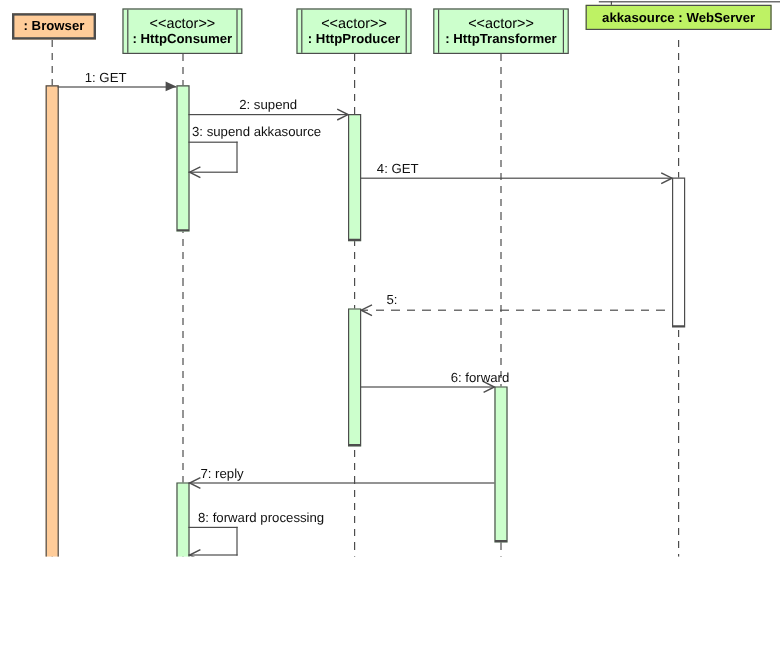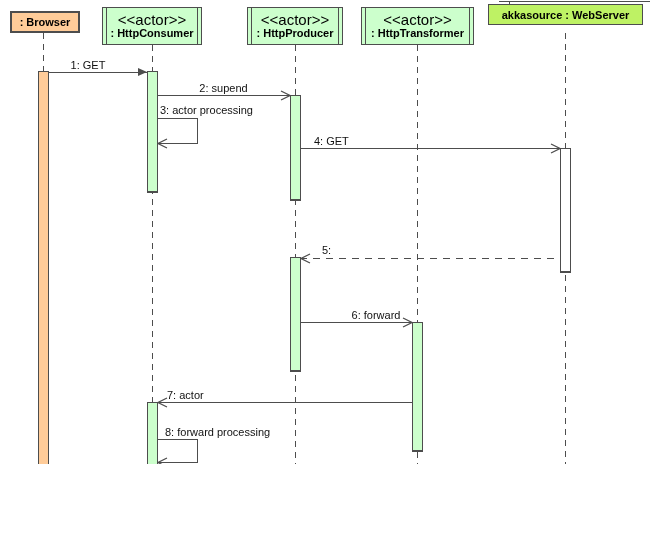--- a/index.html
+++ b/index.html
@@ -5,21 +5,21 @@
   html,body{margin:0;padding:0;background:#ffffff;}
   .canvas{position:relative;width:650px;height:464px;background:#ffffff;overflow:hidden;
           font-family:"Liberation Sans",sans-serif;color:#000;}
   
   .pbox{position:absolute;box-sizing:border-box;border:1px solid #4d4d4d;
         display:flex;flex-direction:column;align-items:center;justify-content:center;
         text-align:center;z-index:5;}
   .pbox .inner{position:absolute;left:3px;right:3px;top:0;bottom:0;
         border-left:1px solid #4d4d4d;border-right:1px solid #4d4d4d;pointer-events:none;}
   .pname{font-size:11px;font-weight:bold;line-height:14px;position:relative;z-index:2;white-space:nowrap;}
-  .pstereo{font-size:15px;font-weight:normal;line-height:13px;position:relative;z-index:2;white-space:nowrap;}
+  .pstereo{font-size:12px;font-weight:normal;line-height:13px;position:relative;z-index:2;white-space:nowrap;}
   #box-browser{left:10px;top:11px;width:70px;height:22px;background:#FFCC99;border-width:2px;}
   #box-consumer{left:102px;top:7px;width:100px;height:38px;background:#CCFFCC;}
   #box-producer{left:247px;top:7px;width:96px;height:38px;background:#CCFFCC;}
   #box-transformer{left:361px;top:7px;width:113px;height:38px;background:#CCFFCC;}
   #box-webserver{left:488px;top:4px;width:155px;height:21px;background:#bef264;}
   
   .ll{position:absolute;width:1px;z-index:1;
       background:repeating-linear-gradient(180deg,#4d4d4d 0 6px,transparent 6px 11px);}
   #ll-browser{left:43px;top:33px;height:523px;}
   #ll-consumer{left:152px;top:45px;height:511px;}
@@ -108,45 +108,45 @@
       <path d="M1,1 L10,5.5 L1,10" fill="none" stroke="#4d4d4d" stroke-width="1.2"></path>
     </svg>
   <div class="mlabel center" style="left:157px;top:82px;width:133px;">2: supend</div>
 
   <div class="mline" style="left:157px;top:118px;width:41px;"></div>
   <div class="vline" style="left:197px;top:118px;height:26px;"></div>
   <div class="mline" style="left:157px;top:143px;width:41px;"></div>
   <svg class="ah" style="left:157px;top:138px;" width="11" height="11">
       <path d="M10,1 L1,5.5 L10,10" fill="none" stroke="#4d4d4d" stroke-width="1.2"></path>
     </svg>
-  <div class="mlabel" style="left:160px;top:104px;">3: actor processing</div>
+  <div class="mlabel" style="left:160px;top:104px;">3: supend akkasource</div>
 
   <div class="mline" style="left:300px;top:148px;width:260px;"></div>
   <svg class="ah" style="left:550px;top:143px;" width="11" height="11">
       <path d="M1,1 L10,5.5 L1,10" fill="none" stroke="#4d4d4d" stroke-width="1.2"></path>
     </svg>
   <div class="mlabel" style="left:314px;top:135px;">4: GET</div>
 
   <div class="mdash" style="left:300px;top:258px;width:260px;"></div>
   <svg class="ah" style="left:300px;top:253px;" width="11" height="11">
       <path d="M10,1 L1,5.5 L10,10" fill="none" stroke="#4d4d4d" stroke-width="1.2"></path>
     </svg>
   <div class="mlabel" style="left:322px;top:244px;">5:</div>
 
   <div class="mline" style="left:300px;top:322px;width:112px;"></div>
   <svg class="ah" style="left:402px;top:317px;" width="11" height="11">
       <path d="M1,1 L10,5.5 L1,10" fill="none" stroke="#4d4d4d" stroke-width="1.2"></path>
     </svg>
-  <div class="mlabel center" style="left:284px;top:309px;width:112px;padding-left:36px;">6: forward</div>
+  <div class="mlabel center" style="left:308px;top:309px;width:112px;padding-left:36px;">6: forward</div>
 
   <div class="mline" style="left:157px;top:402px;width:255px;"></div>
   <svg class="ah" style="left:157px;top:397px;" width="11" height="11">
       <path d="M10,1 L1,5.5 L10,10" fill="none" stroke="#4d4d4d" stroke-width="1.2"></path>
     </svg>
-  <div class="mlabel" style="left:167px;top:389px;">7: actor</div>
+  <div class="mlabel" style="left:167px;top:389px;">7: reply</div>
 
   <div class="mline" style="left:157px;top:439px;width:41px;"></div>
   <div class="vline" style="left:197px;top:439px;height:24px;"></div>
   <div class="mline" style="left:157px;top:462px;width:41px;"></div>
   <svg class="ah" style="left:157px;top:457px;" width="11" height="11">
       <path d="M10,1 L1,5.5 L10,10" fill="none" stroke="#4d4d4d" stroke-width="1.2"></path>
     </svg>
   <div class="mlabel" style="left:165px;top:426px;">8: forward processing</div>
 
   <div class="mdash" style="left:48px;top:490px;width:99px;"></div>

